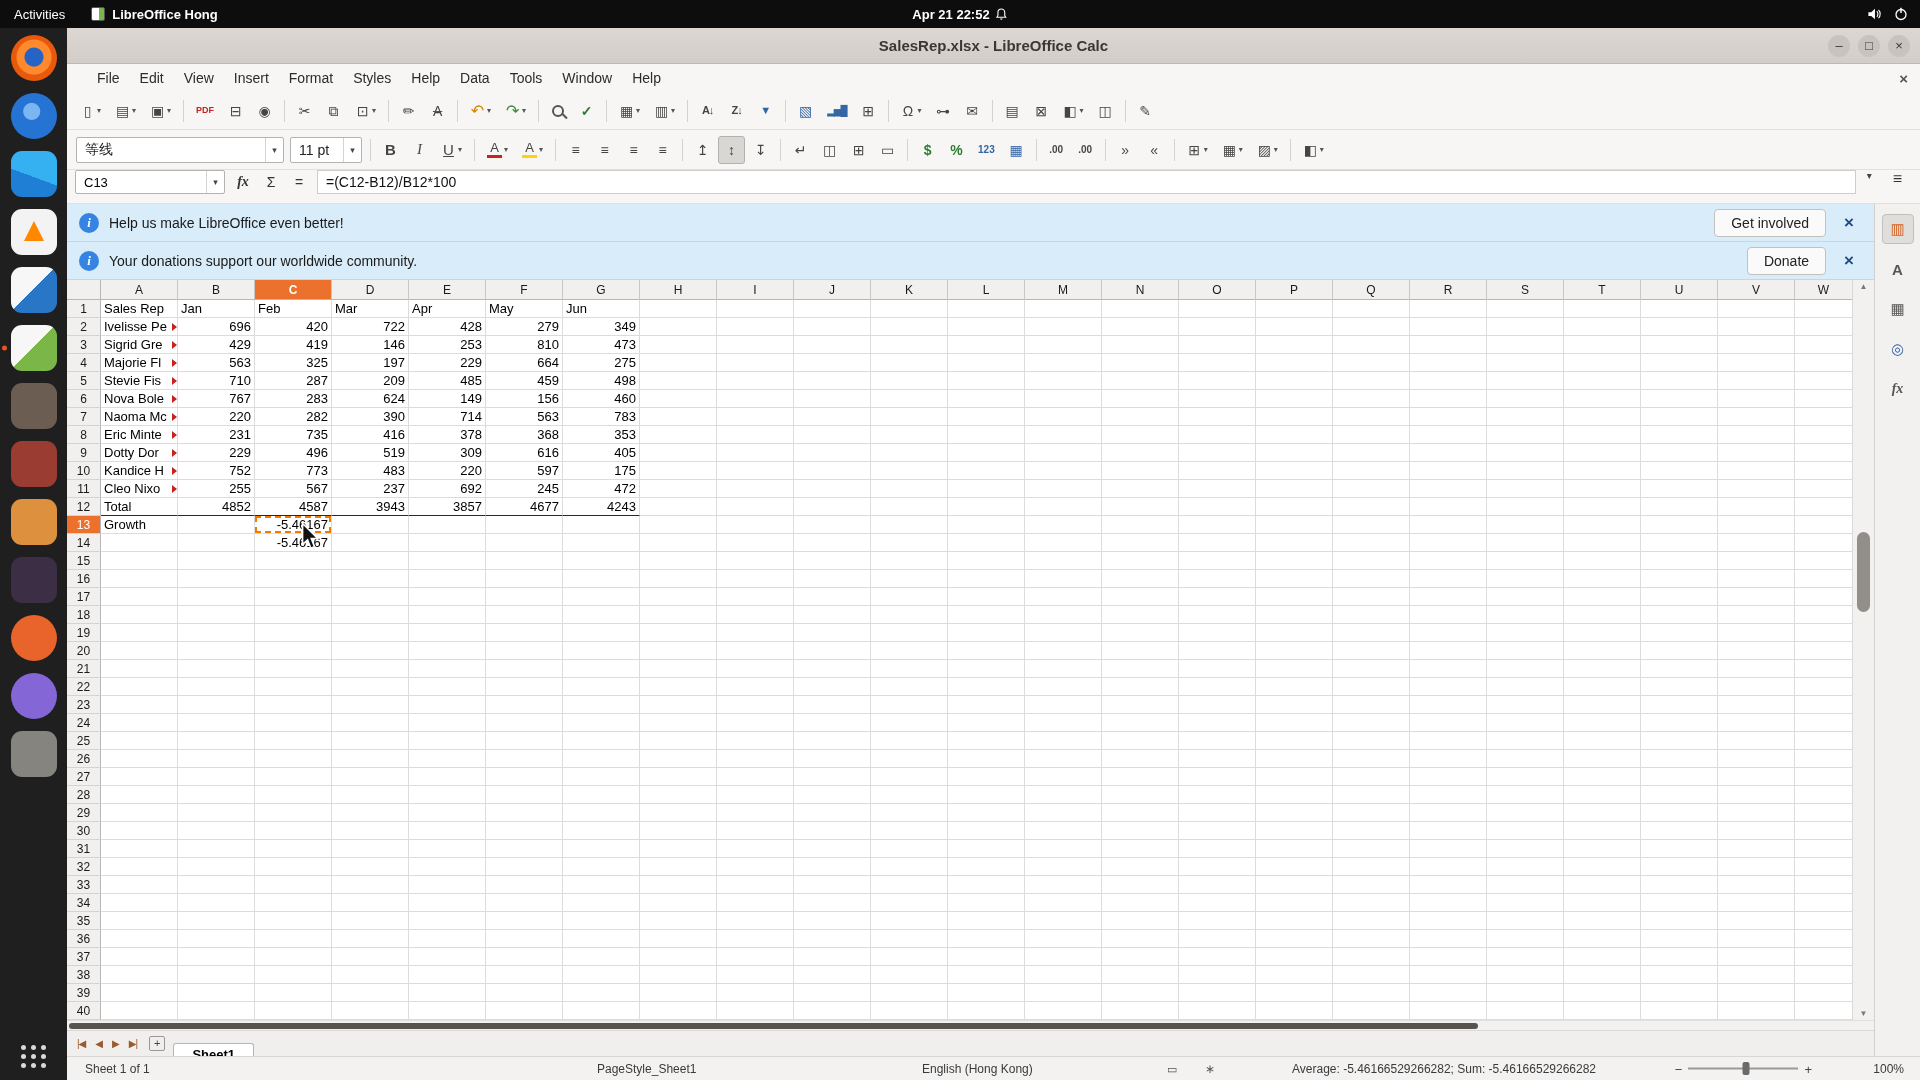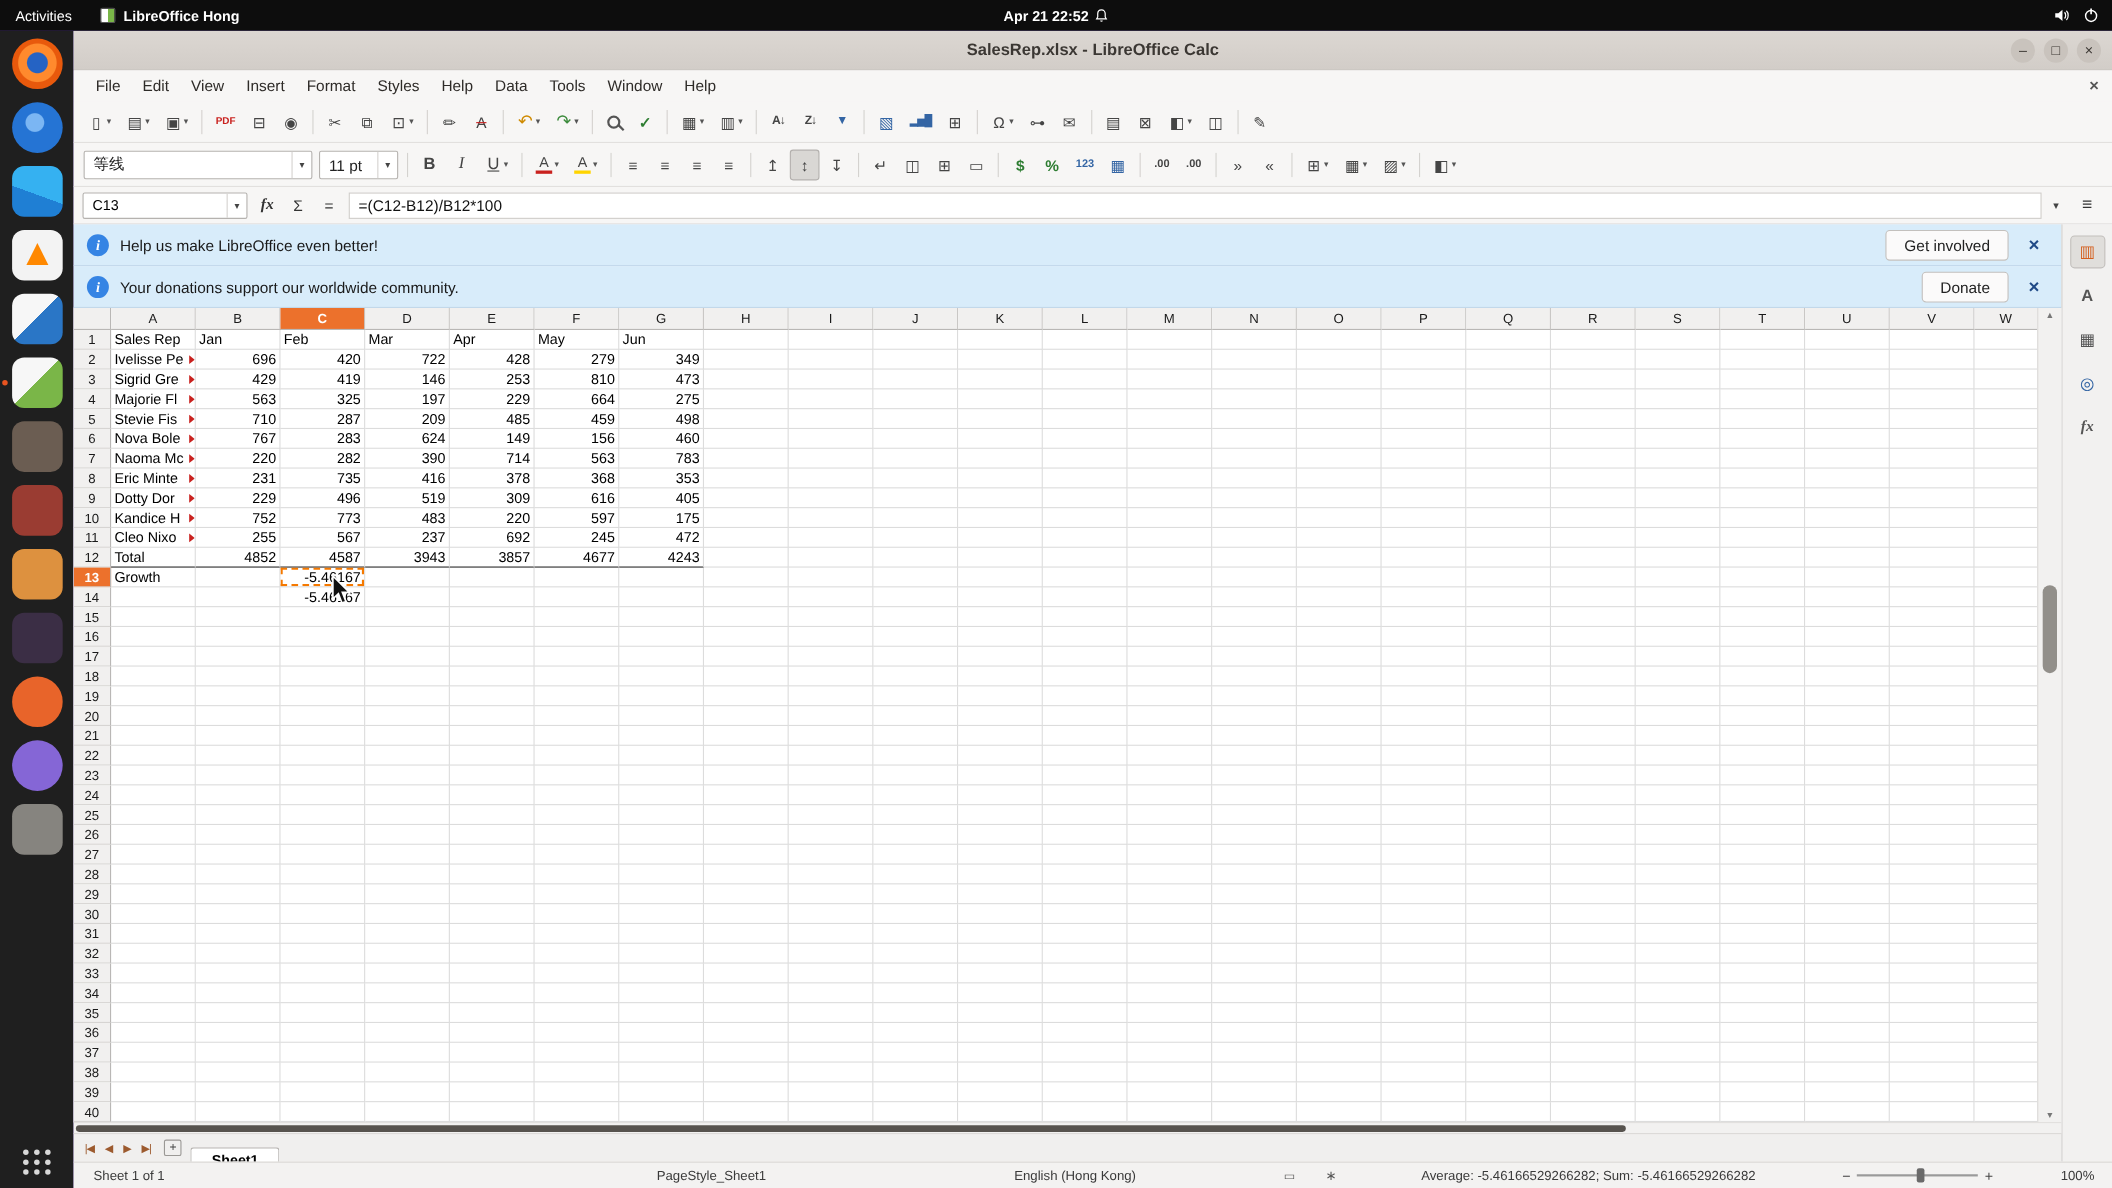--- a/index.html
+++ b/index.html
@@ -48,21 +48,21 @@
   .app{flex:1;display:flex;flex-direction:column;min-width:0;background:#f7f6f5;}
   .titlebar{height:36px;background:linear-gradient(#dcd7d2,#d2cdc8);border-bottom:1px solid #bfb9b4;
         position:relative;display:flex;align-items:center;flex:0 0 auto;}
   .title{position:absolute;left:50%;transform:translateX(-50%);font-size:15px;font-weight:bold;color:#3b3733;}
   .win-controls{margin-left:auto;display:flex;gap:8px;padding-right:10px;}
   .win-btn{width:22px;height:22px;border-radius:50%;background:#c9c3bd;color:#3b3733;display:flex;
         align-items:center;justify-content:center;font-size:13px;line-height:1;}
 
   .menubar{height:28px;display:flex;align-items:center;background:#f7f6f5;font-size:14px;color:#2e2b28;
         position:relative;flex:0 0 auto;}
-  .menu-items{display:flex;padding-left:10px;}
+  .menu-items{display:flex;padding-left:20px;}
   .menu-item{padding:4px 10px;border-radius:3px;}
   .close-doc{margin-left:auto;padding:0 12px;color:#555;font-size:15px;font-weight:bold;}
 
   .toolbar{display:flex;align-items:center;background:#f7f6f5;border-bottom:1px solid #e2e0de;
         padding:0 6px;flex:0 0 auto;}
   .tb1{height:38px;}
   .tb2{height:40px;}
   .tb-item{display:flex;align-items:center;justify-content:center;padding:4px 5px;margin:0 1px;
         border-radius:3px;border:1px solid transparent;min-width:26px;height:28px;}
   .tb-item.active{background:#d9d7d4;border-color:#b3b0ad;}
@@ -94,21 +94,21 @@
   [data-name="highlight-color-icon"]{border-bottom:3px solid #ffd400;padding-bottom:1px;font-size:13px;}
   .combo{display:flex;align-items:center;background:#fff;border:1px solid #b5b2af;height:26px;
         border-radius:2px;margin:0 3px;}
   .combo-font{width:208px;}
   .combo-size{width:72px;}
   .combo-text{flex:1;padding:0 8px;font-size:14px;color:#222;white-space:nowrap;overflow:hidden;}
   .combo-arrow{width:18px;align-self:stretch;display:flex;align-items:center;justify-content:center;
         border-left:1px solid #d5d2cf;font-size:9px;color:#444;}
 
   
-  .formula-row{height:34px;display:flex;align-items:center;background:#f7f6f5;border-bottom:1px solid #e2e0de;
+  .formula-row{height:34px;display:flex;align-items:flex-start;background:#f7f6f5;border-bottom:1px solid #e2e0de;
         padding:0 8px;gap:5px;flex:0 0 auto;}
   .namebox{width:150px;height:24px;background:#fff;border:1px solid #b5b2af;display:flex;align-items:center;border-radius:2px;}
   .nb-text{flex:1;padding:0 8px;font-size:13px;}
   .nb-arrow{width:18px;align-self:stretch;display:flex;align-items:center;justify-content:center;
         border-left:1px solid #d5d2cf;font-size:9px;color:#444;}
   .fx-btns{display:flex;gap:2px;}
   .fx-btn{width:26px;height:24px;display:flex;align-items:center;justify-content:center;font-size:14px;
         color:#333;border-radius:3px;}
   [data-name="function-wizard-icon"]{font-style:italic;font-family:"Liberation Serif",serif;font-weight:bold;}
   .formula-input{flex:1;height:24px;background:#fff;border:1px solid #cfccc9;display:flex;align-items:center;
@@ -133,21 +133,21 @@
   .grid{flex:1;display:flex;flex-direction:column;overflow:hidden;background:#fff;}
   .ghead{display:flex;height:20px;flex:0 0 auto;}
   .corner{width:34px;background:#f1f0ef;border-right:1px solid #b9b7b5;border-bottom:1px solid #b9b7b5;flex:0 0 auto;}
   .ch{width:77px;flex:0 0 auto;background:#f1f0ef;border-right:1px solid #c9c7c5;border-bottom:1px solid #b9b7b5;
         font-size:12px;color:#1a1a1a;display:flex;align-items:center;justify-content:center;}
   .ch.last{flex:1 1 auto;border-right:none;}
   .ch.sel{background:#ec712c;color:#fff;font-weight:bold;}
   .grow{display:flex;height:18px;flex:0 0 auto;}
   .rh{width:34px;flex:0 0 auto;background:#f1f0ef;border-right:1px solid #b9b7b5;border-bottom:1px solid #d6d4d2;
         font-size:12px;color:#1a1a1a;display:flex;align-items:center;justify-content:center;}
-  .rh.sel{background:#ec712c;color:#fff;font-weight:bold;}
+  .rh.sel{background:#ec712c;color:#fff;font-weight:normal;}
   .cell{width:77px;flex:0 0 auto;border-right:1px solid #dcdcdc;border-bottom:1px solid #dcdcdc;
         font-size:13px;color:#000;display:flex;align-items:center;padding:0 3px;
         white-space:nowrap;overflow:hidden;position:relative;}
   .cell.num{justify-content:flex-end;}
   .cell.last{flex:1 1 auto;border-right:none;}
   .cell.totalb{border-bottom:1px solid #2b2b2b;}
   .cell.copy::after{content:"";position:absolute;inset:0;border:2px dashed #f57900;pointer-events:none;}
   .clipmark{position:absolute;right:0;top:50%;transform:translateY(-50%);width:0;height:0;
         border-top:4px solid transparent;border-bottom:4px solid transparent;border-left:5px solid #c9211e;}
 

